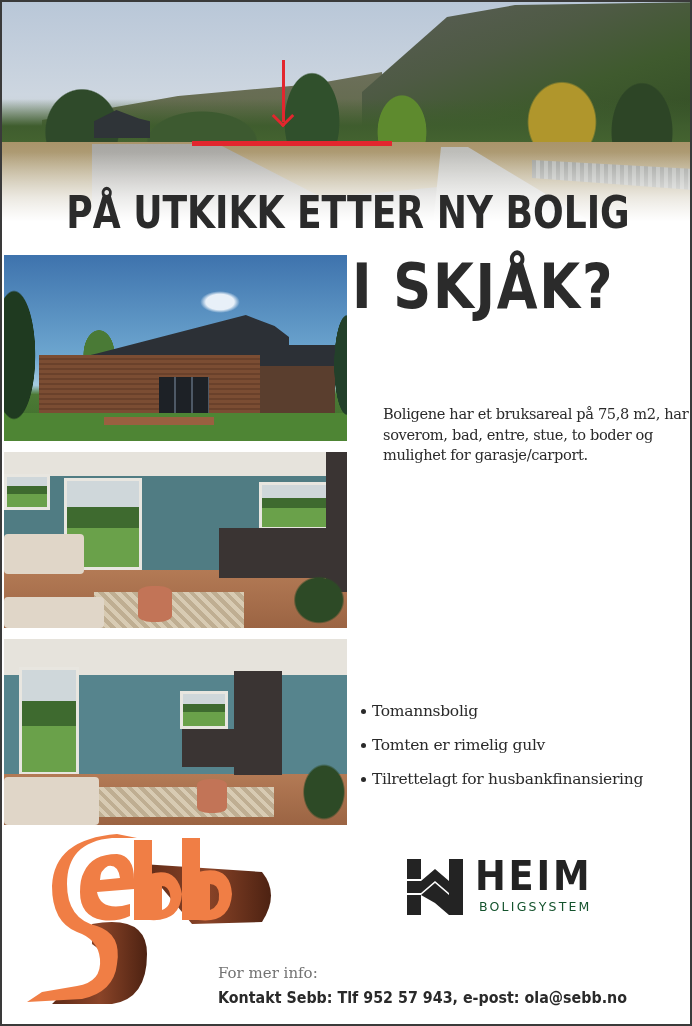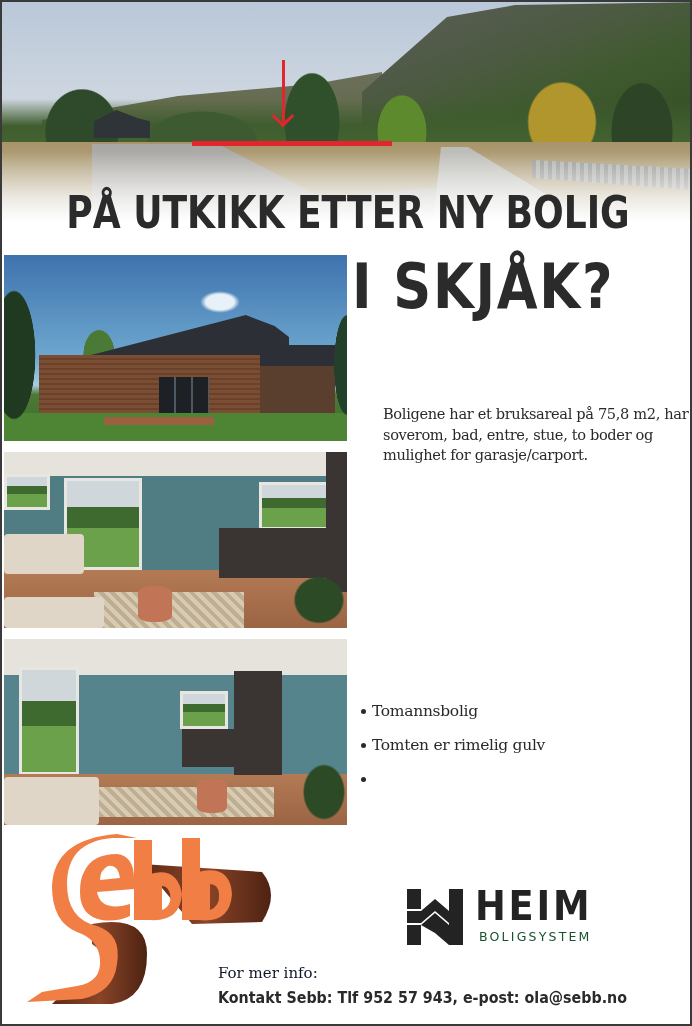--- a/index.html
+++ b/index.html
@@ -143,34 +143,34 @@
     .p1 { top: 402px; }
     .p2 { top: 512px; }
     .p3 { top: 616px; }
     .bullets { position: absolute; left: 357px; top: 692px; width: 330px; list-style: none;
       font-family: "DejaVu Serif", serif; font-size: 15.5px; color: #2a2a2a; letter-spacing: -0.3px; }
     .bullets li { height: 34px; line-height: 26px; display: flex; align-items: center; }
     .bullets .dot { display: inline-block; width: 5px; height: 5px; border-radius: 50%; background: #2a2a2a; margin-right: 6px; margin-left: 2px; }
 
     
     .sebb-logo { position: absolute; left: 20px; top: 832px; width: 260px; height: 178px; }
-    .heim-logo { position: absolute; left: 405px; top: 887px; width: 200px; height: 60px; }
+    .heim-logo { position: absolute; left: 405px; top: 857px; width: 200px; height: 60px; }
     .heim-mark { position: absolute; left: 0; top: 0; width: 56px; height: 56px; }
     .heim-word {
       position: absolute; left: 68px; top: -6px;
       font-family: "DejaVu Sans", sans-serif; font-weight: bold; font-size: 40px; color: #232323;
       letter-spacing: 3px; line-height: 46px; transform: scaleX(0.92); transform-origin: left;
     }
     .heim-sub {
       position: absolute; left: 72px; top: 40px;
       font-family: "DejaVu Sans", sans-serif; font-size: 12.5px; color: #14532d; letter-spacing: 2.2px;
     }
     .info-label {
       position: absolute; left: 216px; top: 962px;
-      font-family: "DejaVu Serif", serif; font-size: 15px; color: #0f172a;
+      font-family: "DejaVu Serif", serif; font-size: 15px; color: #737373;
     }
     .contact {
       position: absolute; left: 216px; top: 987px;
       font-family: "DejaVu Sans", sans-serif; font-weight: bold; font-size: 15.5px; color: #2a2a2a;
       transform: scaleX(0.92); transform-origin: left; white-space: nowrap;
     }
   </style>
 </head>
 <body>
 
@@ -241,20 +241,21 @@
     <li>
         <span class="dot"></span>
         <span>Tomannsbolig</span>
       </li>
     <li>
         <span class="dot"></span>
         <span>Tomten er rimelig gulv</span>
       </li>
     <li>
         <span class="dot"></span>
+        <span>Tilrettelagt for husbankfinansiering</span>
       </li>
   </ul>
 
   <div class="sebb-logo">
     <svg width="260" height="178" viewBox="0 0 260 178">
       <defs>
         <linearGradient id="brn" x1="0" y1="0" x2="1" y2="0">
           <stop offset="0" stop-color="#5e2a17"></stop>
           <stop offset="0.5" stop-color="#8a4428"></stop>
           <stop offset="1" stop-color="#4d2212"></stop>

